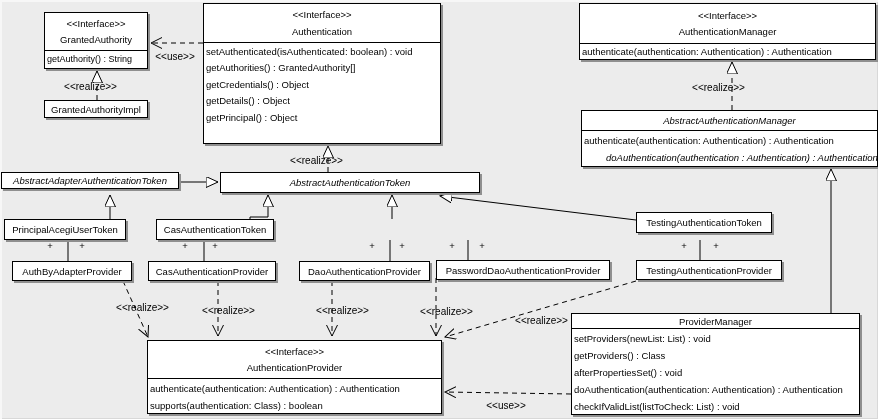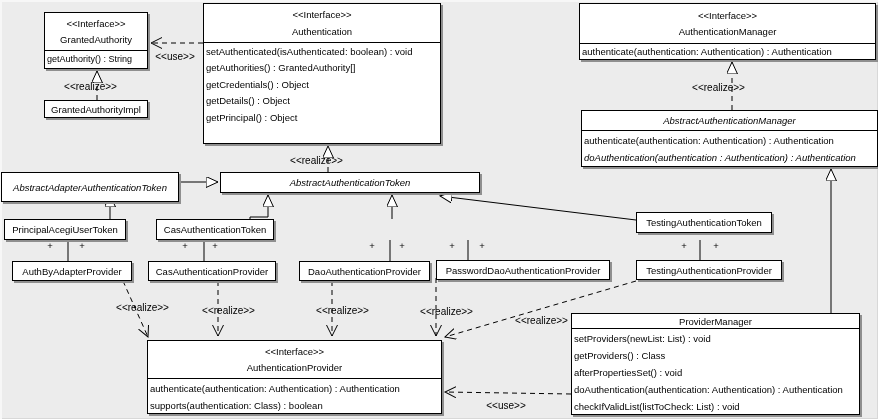--- a/index.html
+++ b/index.html
@@ -15,21 +15,21 @@
   }
   .hdr{
     display:flex;flex-direction:column;align-items:center;justify-content:space-evenly;
     border-bottom:1px solid #000;box-sizing:border-box;width:100%;
   }
   .nameonly{display:flex;align-items:center;justify-content:center;text-align:center;}
   .cname,.stereo{white-space:nowrap;}
   .abstract{font-style:italic;}
   .methods{padding:1px 0 0 2px;}
   .methods div{white-space:nowrap;}
-  .m-italic{font-style:italic;}
+  .m-italic{font-style:italic;margin-left:22px;}
   .edge-label{position:absolute;font-size:10px;white-space:nowrap;text-align:center;}
   .plus{position:absolute;font-size:9.5px;width:8px;text-align:center;}
 </style>
 </head>
 <body>
 
 <div id="canvas">
 
   <svg id="wires" width="878" height="419">
     <defs>
@@ -109,21 +109,21 @@
   <div class="uml-box" style="left:581px;top:110px;width:297px;height:57px">
     <div class="hdr" style="height:20px">
       <div class="cname abstract">AbstractAuthenticationManager</div>
     </div>
     <div class="methods" style="line-height:17px">
       <div>authenticate(authentication: Authentication) : Authentication</div>
       <div class="m-italic">doAuthentication(authentication : Authentication) : Authentication</div>
     </div>
   </div>
 
-  <div class="uml-box nameonly" style="left:1px;top:172px;width:178px;height:30px">
+  <div class="uml-box nameonly" style="left:1px;top:172px;width:178px;height:17px">
     <div class="cname abstract">AbstractAdapterAuthenticationToken</div>
   </div>
 
   <div class="uml-box nameonly" style="left:220px;top:172px;width:260px;height:21px">
     <div class="cname abstract">AbstractAuthenticationToken</div>
   </div>
 
   <div class="uml-box nameonly" style="left:4px;top:219px;width:122px;height:21px">
     <div class="cname">PrincipalAcegiUserToken</div>
   </div>

